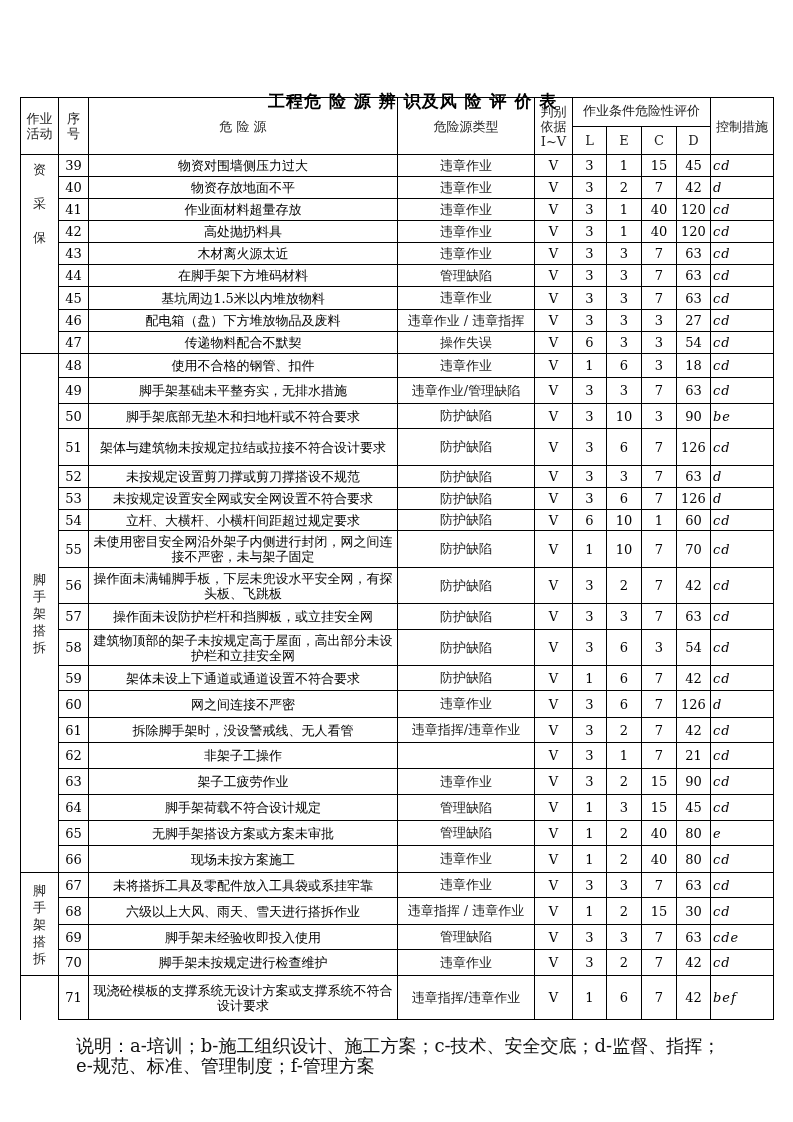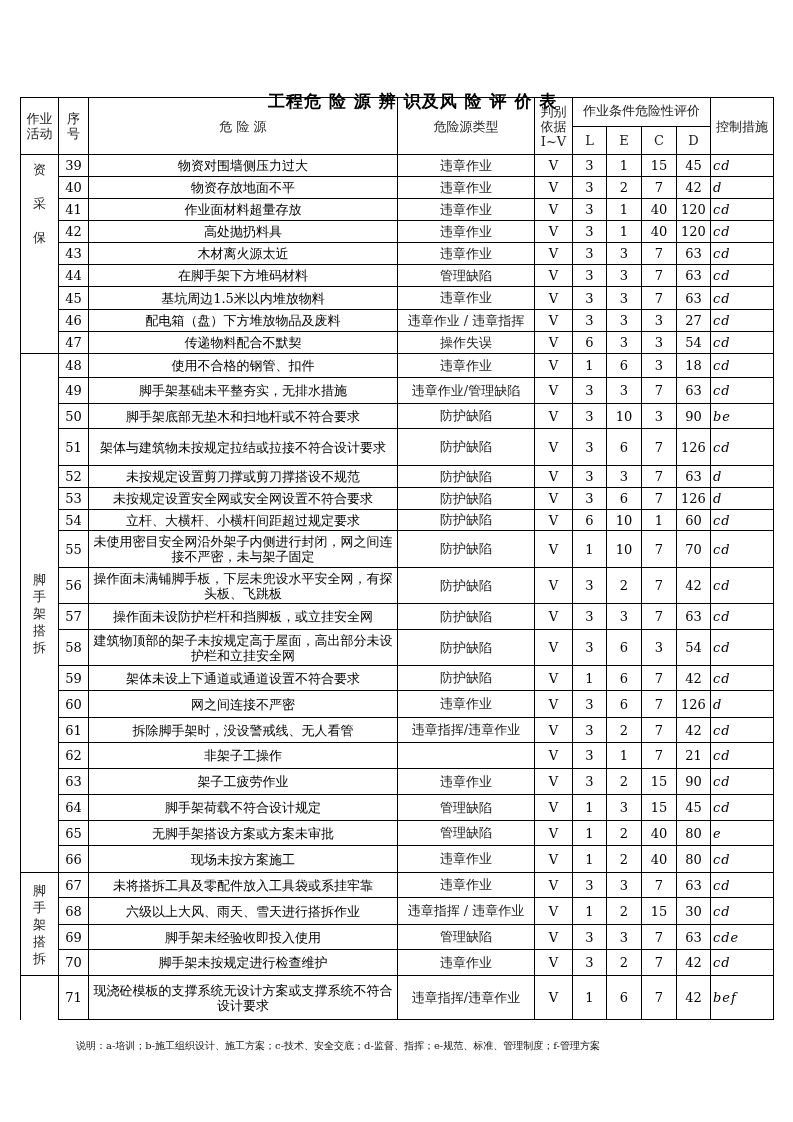--- a/index.html
+++ b/index.html
@@ -27,21 +27,21 @@
   td.num, td.c { text-align: center; }
   td.desc { text-align: center; padding-left: 3px; }
   td.type { text-align: center; color: #222; white-space: nowrap; }
   td.type .clip { display:block; height: 16px; overflow: hidden; line-height: 16px; }
   td.act { text-align: center; vertical-align: middle; line-height: 22px; color:#222; }
   td.act.top { vertical-align: top; padding-top: 6px; line-height: 26px; }
   td.act.open { border-bottom: none; }
   td.ctl { text-align: left; letter-spacing: 1px; font-style: italic; }
   .note {
     position: absolute; left: 76px; top: 1036px; width: 650px;
-    font-size: 10px; line-height: 20px; color: #111;
+    font-size: 18px; line-height: 20px; color: #111;
   }
   .vert { display: inline-block; width: 14px; word-break: break-all; line-height: 17px; }
 </style>
 </head>
 <body>
 
 <div class="title">工程危 险 源 辨 识及风 险 评 价 表</div>
 
 <table class="risk">
   <colgroup>

